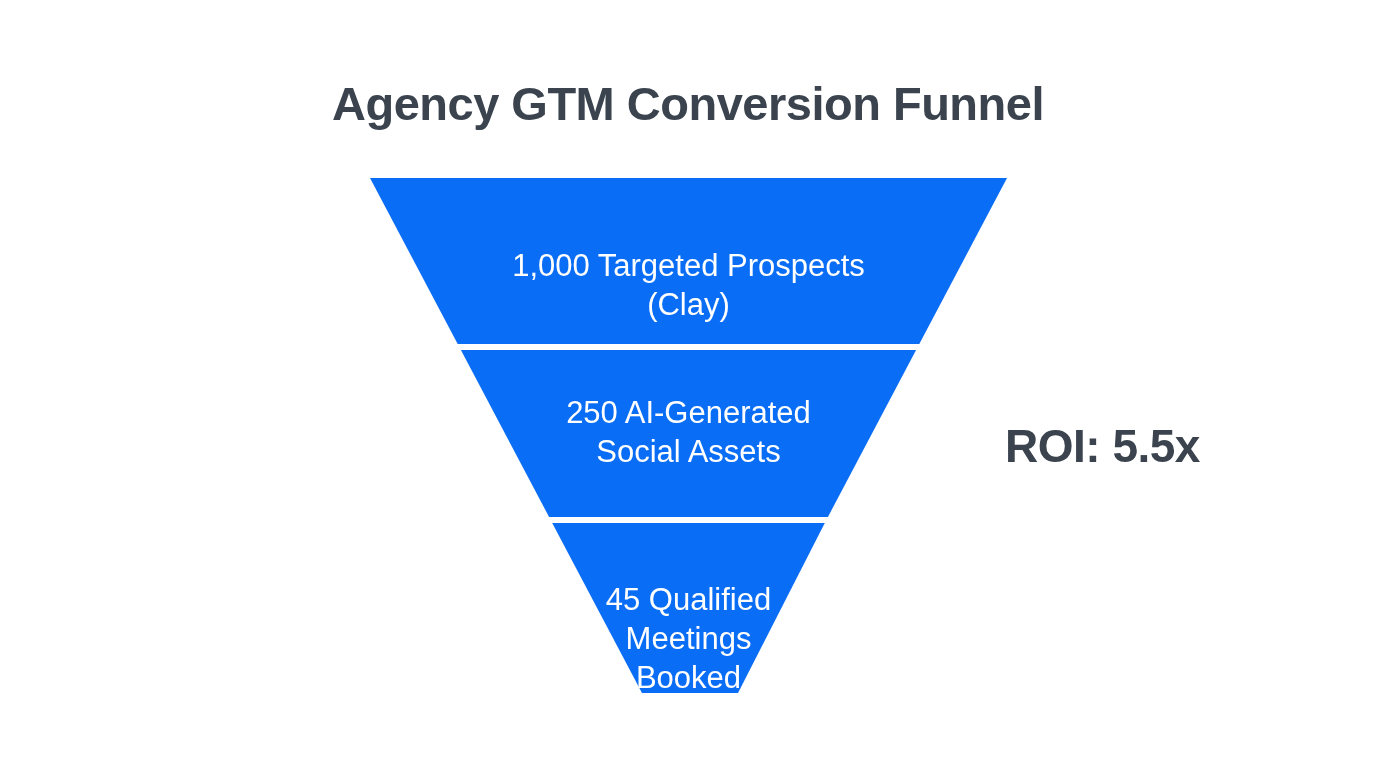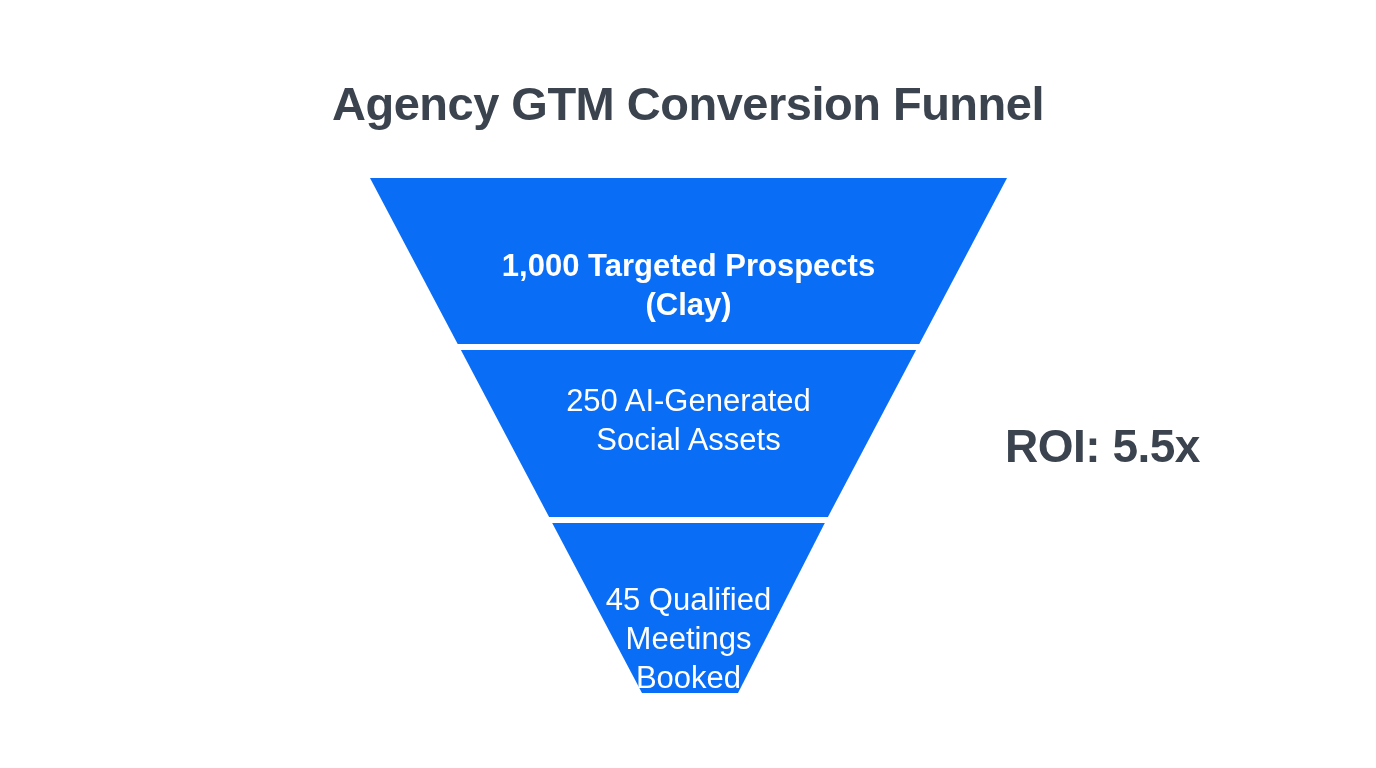--- a/index.html
+++ b/index.html
@@ -48,22 +48,22 @@
     align-items: center;
     justify-content: center;
     text-align: center;
     color: var(--stage-label-color);
     font-size: 31px;
     font-weight: 400;
     line-height: 39px;
     white-space: pre-line;
     pointer-events: none;
   }
-  .stage-label.s1 { left: 370px; top: 178px; width: 637px; height: 214px; font-weight: bold; }
-  .stage-label.s2 { left: 461px; top: 336px; width: 455px; height: 167px; }
+  .stage-label.s1 { left: 370px; top: 178px; width: 637px; height: 214px; }
+  .stage-label.s2 { left: 461px; top: 348px; width: 455px; height: 167px; }
   .stage-label.s3 { left: 552px; top: 553px; width: 273px; height: 170px; }
   .roi-annotation {
     position: absolute;
     left: 1005px;
     top: 414px;
     font-size: 46px;
     font-weight: 700;
     letter-spacing: -0.5px;
     color: var(--text-color);
     line-height: 1;

